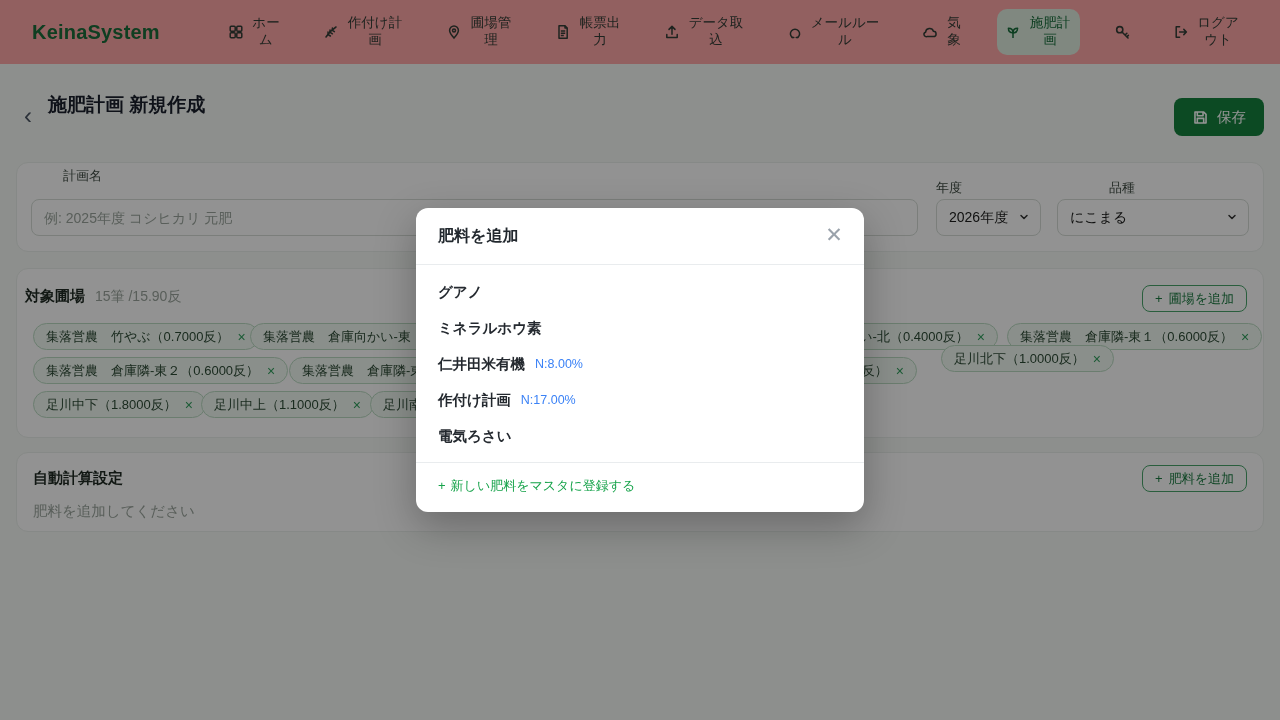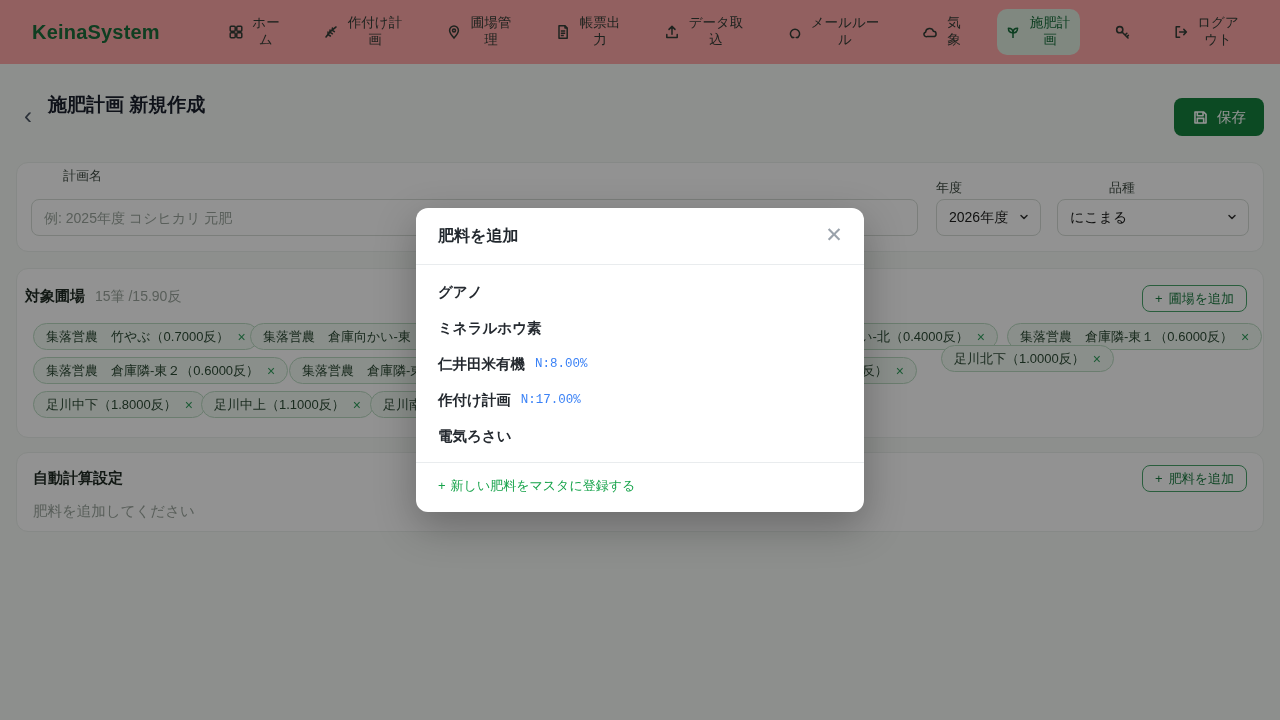--- a/index.html
+++ b/index.html
@@ -64,21 +64,21 @@
   .overlay { position:absolute; inset:0; background:rgba(0,0,0,0.42); z-index:50; }
   .modal { position:absolute; left:416px; top:208px; width:448px; height:304px; z-index:60;
            background:#ffffff; border-radius:12px; box-shadow:0 14px 40px rgba(0,0,0,.28);
            overflow:hidden; }
   .modal-head { position:relative; height:57px; border-bottom:1px solid #e9ecee;
                 display:flex; align-items:center; padding:0 22px; }
   .modal-title { font-size:16px; font-weight:bold; color:#22282e; }
   .modal-close { position:absolute; right:16px; top:14px; width:28px; height:28px;
                  font-size:21px; color:#9aa2ab; text-align:center; line-height:26px; cursor:pointer; }
   .modal-list { padding:9px 22px 0 22px; }
-  .modal-row { height:36px; display:flex; align-items:center; gap:10px; cursor:pointer;font-family:Liberation Mono, monospace; }
+  .modal-row { height:36px; display:flex; align-items:center; gap:10px; cursor:pointer; }
   .modal-row .nm { font-size:14.5px; font-weight:bold; color:#24292f; }
   .modal-row .nv { font-size:12.5px; color:#3b82f6; }
   .modal-foot { border-top:1px solid #e9ecee; margin-top:8px; height:46px;
                 display:flex; align-items:center; padding:0 22px; }
   .modal-foot .link { font-size:13px; color:#16a34a; cursor:pointer; display:flex; gap:5px; align-items:center; }
 </style>
 </head>
 <body>
 
 <div class="stage">

